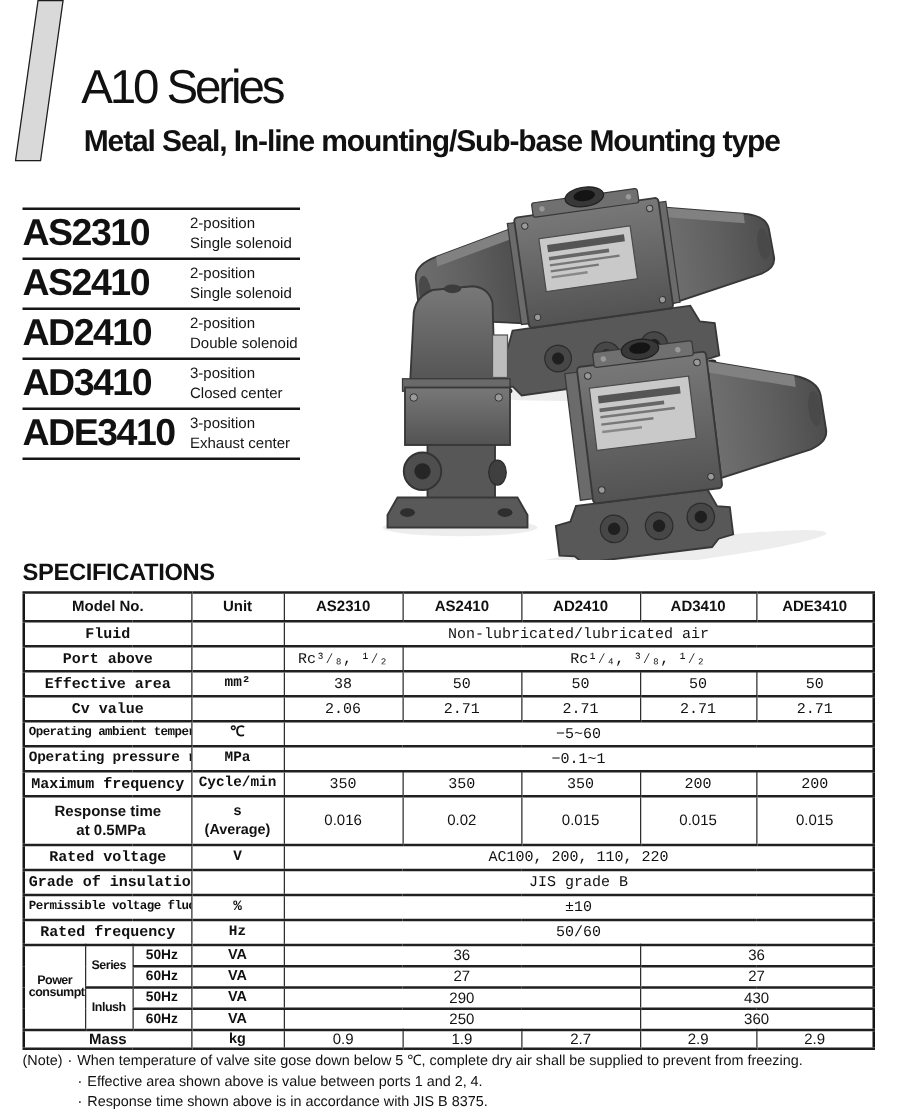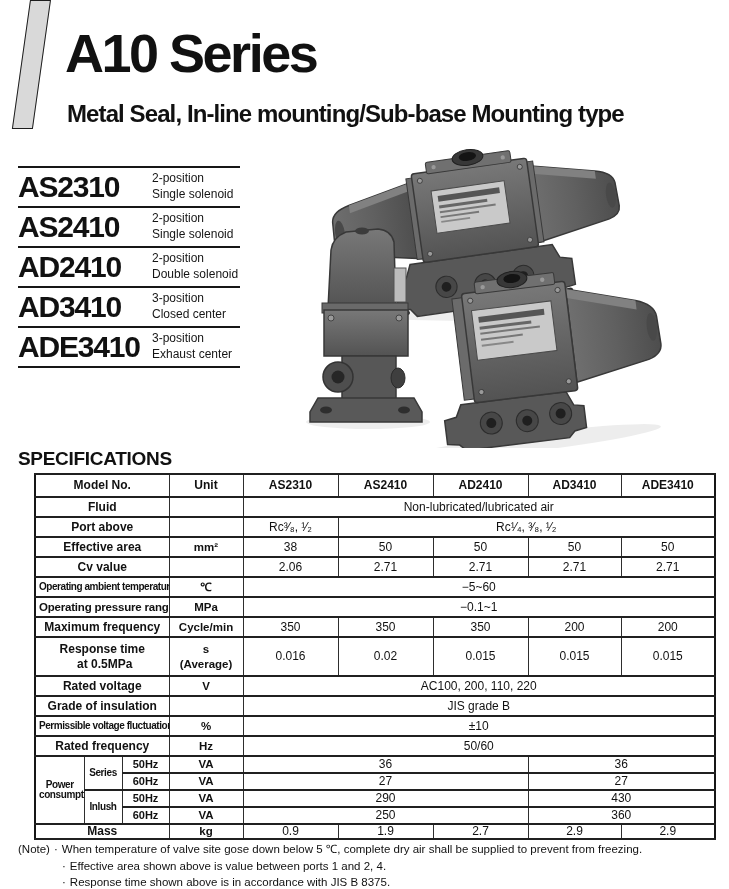--- a/index.html
+++ b/index.html
@@ -8,44 +8,44 @@
     font-family:"Liberation Sans", sans-serif; color:#111; overflow:hidden;
     margin:0 auto;
   }
   
   .stripe{
     position:absolute; left:30px; top:0; width:19px; height:127px;
     background:#d9d9d9; border:1.5px solid #1c1c1c;
     transform:skewX(-8deg); transform-origin:top left;
   }
   .kicker{position:absolute; left:68px; top:13px; font-size:25px; font-weight:bold; letter-spacing:-0.8px; white-space:nowrap;}
-  .title{position:absolute; left:65px; top:22px; font-size:54px; font-weight:bold; letter-spacing:-2.5px; white-space:nowrap;}
+  .title{position:absolute; left:65px; top:49px; font-size:38px; font-weight:normal; letter-spacing:-2.5px; white-space:nowrap;}
   .subtitle{position:absolute; left:67px; top:100px; font-size:24px; font-weight:bold; letter-spacing:-0.9px; white-space:nowrap;}
   
   .model-list{position:absolute; left:18px; top:166px; width:222px;}
   .model-row{height:38px; border-top:2px solid #161616; display:flex; align-items:center;}
   .model-row:last-child{border-bottom:2px solid #161616;}
   .model-name{font-size:30px; font-weight:bold; letter-spacing:-1.2px; width:134px; white-space:nowrap;}
   .model-desc{font-size:12px; line-height:1.3; color:#151515;}
   
   .photos{position:absolute; left:298px; top:140px;}
   
   .spec-heading{position:absolute; left:18px; top:448px; font-size:19px; font-weight:bold; letter-spacing:-0.3px;}
   table.spec{
-    position:absolute; left:34px; top:473px; width:680px;
+    position:absolute; left:18px; top:473px; width:680px;
     border-collapse:collapse; table-layout:fixed; font-size:12px;
   }
   table.spec td{
     border:1px solid #2e2e2e; border-top:2px solid #202020; border-bottom:2px solid #202020;
     padding:0 3px; text-align:center; vertical-align:middle; line-height:1.05;
     overflow:hidden; white-space:nowrap;
   }
   table.spec{border:2px solid #161616;}
   tr.hrow{height:23px;}
-  tr.r{height:20px;}
+  tr.r{height:20px;font-family:Liberation Mono, monospace;}
   tr.row-response{height:39px;margin-top:32px;}
   tr.row-power{height:17px;}
   tr.row-mass{height:14px;}
   td.lbl{text-align:left; font-weight:bold; padding-left:6px;}
   td.small{font-size:10px; letter-spacing:-0.45px;}
   td.mid{font-size:11.5px; letter-spacing:-0.2px;}
   td.unit{font-weight:bold; font-size:11.5px;}
   td.ch{font-weight:bold;}
   td.plabel{font-size:10px; font-weight:bold; text-align:left; padding-left:4px; letter-spacing:-0.4px; line-height:1.25;}
   td.pgroup{font-size:10px; font-weight:bold; letter-spacing:-0.4px; padding:0 1px;}

